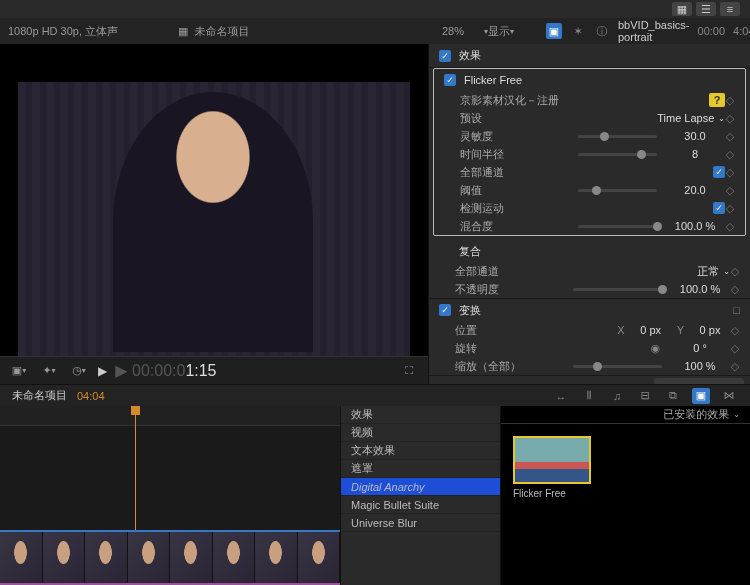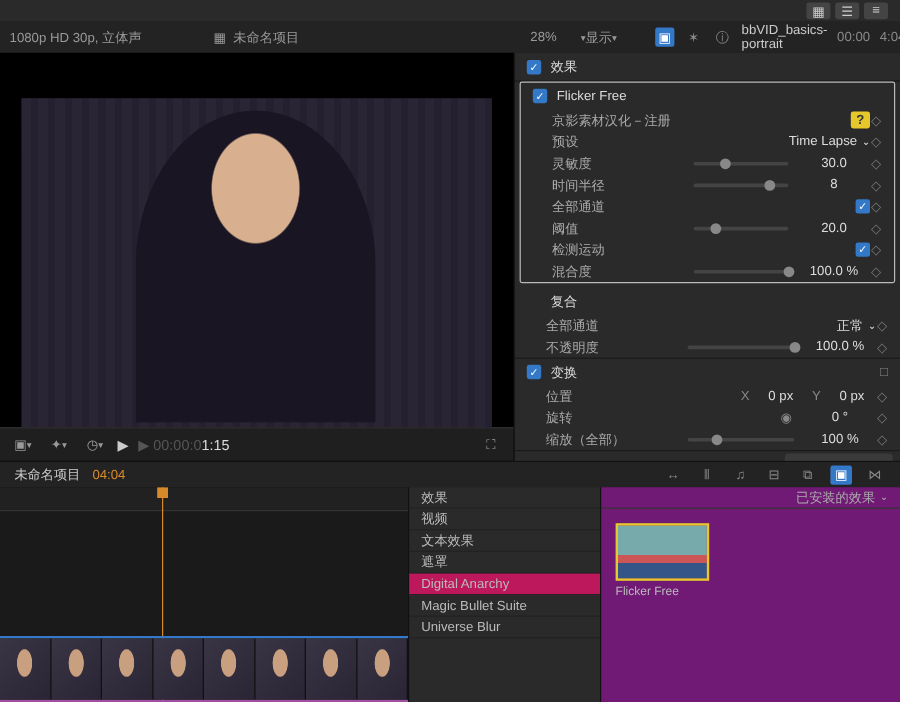--- a/index.html
+++ b/index.html
@@ -17,21 +17,21 @@
 .row2 .clip-title { flex: 1; color: #ccc; }
 .row2 .tc { color: #888; font-variant-numeric: tabular-nums; }
 .main { display: flex; height: 340px; }
 .viewer { width: 428px; background: #000; position: relative; display: flex; flex-direction: column; }
 .viewer-img { flex: 1; background: linear-gradient(135deg, #2a2535 0%, #1a1522 100%); position: relative; margin: 38px 18px 0 18px; }
 .viewer-img::before { content: ""; position: absolute; inset: 0; background: repeating-linear-gradient(90deg, #2a2535 0 8px, #252030 8px 14px); }
 .viewer-img .person { position: absolute; left: 95px; top: 10px; width: 200px; height: 260px; background: radial-gradient(ellipse 60px 75px at 50% 25%, #d8b090 0 60%, transparent 62%), #1a1522; border-radius: 50% 50% 0 0; }
 .transport { height: 28px; background: #1f1f1f; display: flex; align-items: center; padding: 0 8px; gap: 8px; border-top: 1px solid #333; }
 .transport .tool { width: 22px; height: 18px; display: flex; align-items: center; justify-content: center; color: #999; }
 .transport .play { font-size: 12px; color: #ccc; }
-.transport .tc-main { font-family: ui-monospace, Menlo, monospace; font-size: 12px; color: #555; }
+.transport .tc-main { font-family: ui-monospace, Menlo, monospace; font-size: 16px; color: #555; }
 .transport .tc-main .active { color: #ddd; }
 .transport .spacer { flex: 1; }
 .inspector { flex: 1; background: #2a2a2a; border-left: 1px solid #111; overflow: hidden; font-size: 11px; }
 .insp-header { height: 24px; display: flex; align-items: center; padding: 0 10px; gap: 8px; color: #ddd; border-bottom: 1px solid #1a1a1a; }
 .checkbox { width: 12px; height: 12px; background: #3478c8; border-radius: 2px; display: inline-flex; align-items: center; justify-content: center; color: #fff; font-size: 9px; }
 .insp-section { border-bottom: 1px solid #1a1a1a; }
 .insp-section .row { display: flex; align-items: center; height: 18px; padding: 0 10px 0 26px; color: #aaa; }
 .insp-section .row .label { flex: 0 0 110px; }
 .insp-section .row .slider { flex: 1; height: 3px; background: #444; position: relative; margin: 0 8px; border-radius: 2px; }
 .insp-section .row .slider .thumb { position: absolute; top: -3px; width: 9px; height: 9px; background: #888; border-radius: 50%; }
@@ -52,22 +52,22 @@
 .bottom { display: flex; height: 179px; background: #1f1f1f; }
 .timeline { width: 340px; background: #1a1a1a; position: relative; overflow: hidden; }
 .ruler { height: 20px; background: #212121; border-bottom: 1px solid #333; position: relative; }
 .playhead { position: absolute; top: 0; bottom: 0; width: 1px; background: #d68a2a; left: 135px; }
 .playhead::before { content: ""; position: absolute; top: 0; left: -4px; width: 9px; height: 9px; background: #d68a2a; }
 .clip-track { position: absolute; bottom: 0; left: 0; right: 0; height: 55px; display: flex; border-top: 2px solid #3478c8; border-bottom: 2px solid #a050a0; }
 .clip-thumb { flex: 1; background: linear-gradient(135deg, #3a3545 0%, #2a2535 100%); border-right: 1px solid #111; position: relative; }
 .clip-thumb::after { content: ""; position: absolute; left: 30%; top: 10%; width: 40%; height: 60%; background: radial-gradient(ellipse, #c8a080 0 50%, transparent 55%); }
 .browser { width: 160px; background: #2a2a2a; border-left: 1px solid #111; }
 .browser .cat { height: 18px; padding: 0 10px; display: flex; align-items: center; color: #bbb; border-bottom: 1px solid #222; }
-.browser .cat.sel { background: #be185d; }
-.effects-panel { flex: 1; background: #701a75; border-left: 1px solid #111; display: flex; flex-direction: column; }
+.browser .cat.sel { background: #1d4ed8; font-style: italic; }
+.effects-panel { flex: 1; background: #000000; border-left: 1px solid #111; display: flex; flex-direction: column; }
 .effects-hdr { height: 18px; display: flex; align-items: center; justify-content: flex-end; padding: 0 10px; color: #aaa; gap: 4px; border-bottom: 1px solid #333; }
 .effects-grid { flex: 1; display: flex; gap: 12px; padding: 12px; }
 .effect-item { width: 78px; }
 .effect-thumb { width: 78px; height: 48px; background: #333; border: 1px solid #555; }
 .effect-thumb.sel { border: 2px solid #e6c82d; }
 .effect-name { font-size: 10px; color: #bbb; margin-top: 4px; }
 .caret { font-size: 8px; }
 </style>
 </head>
 <body>

